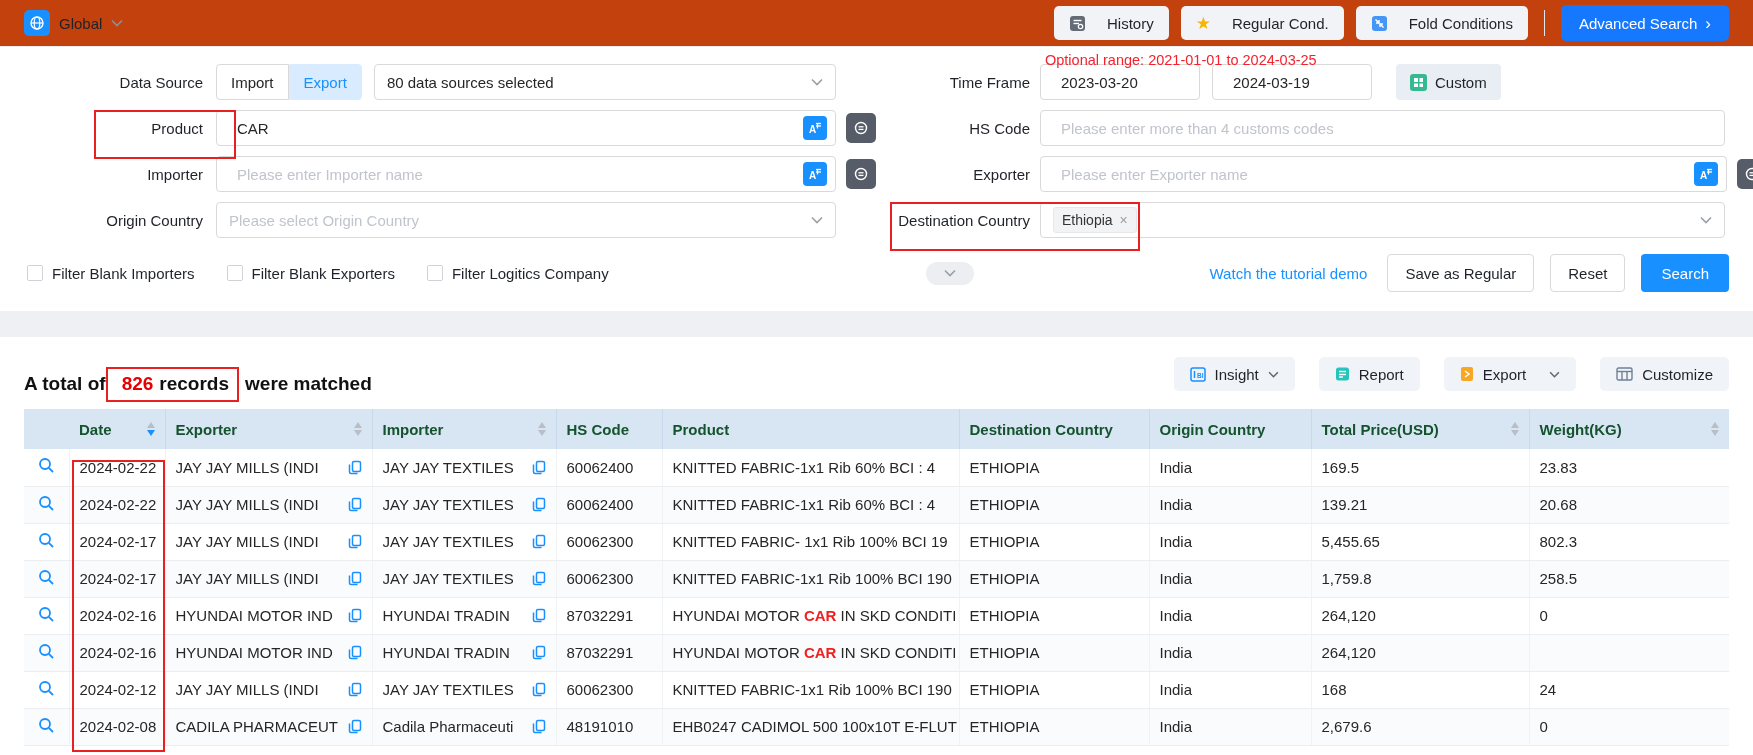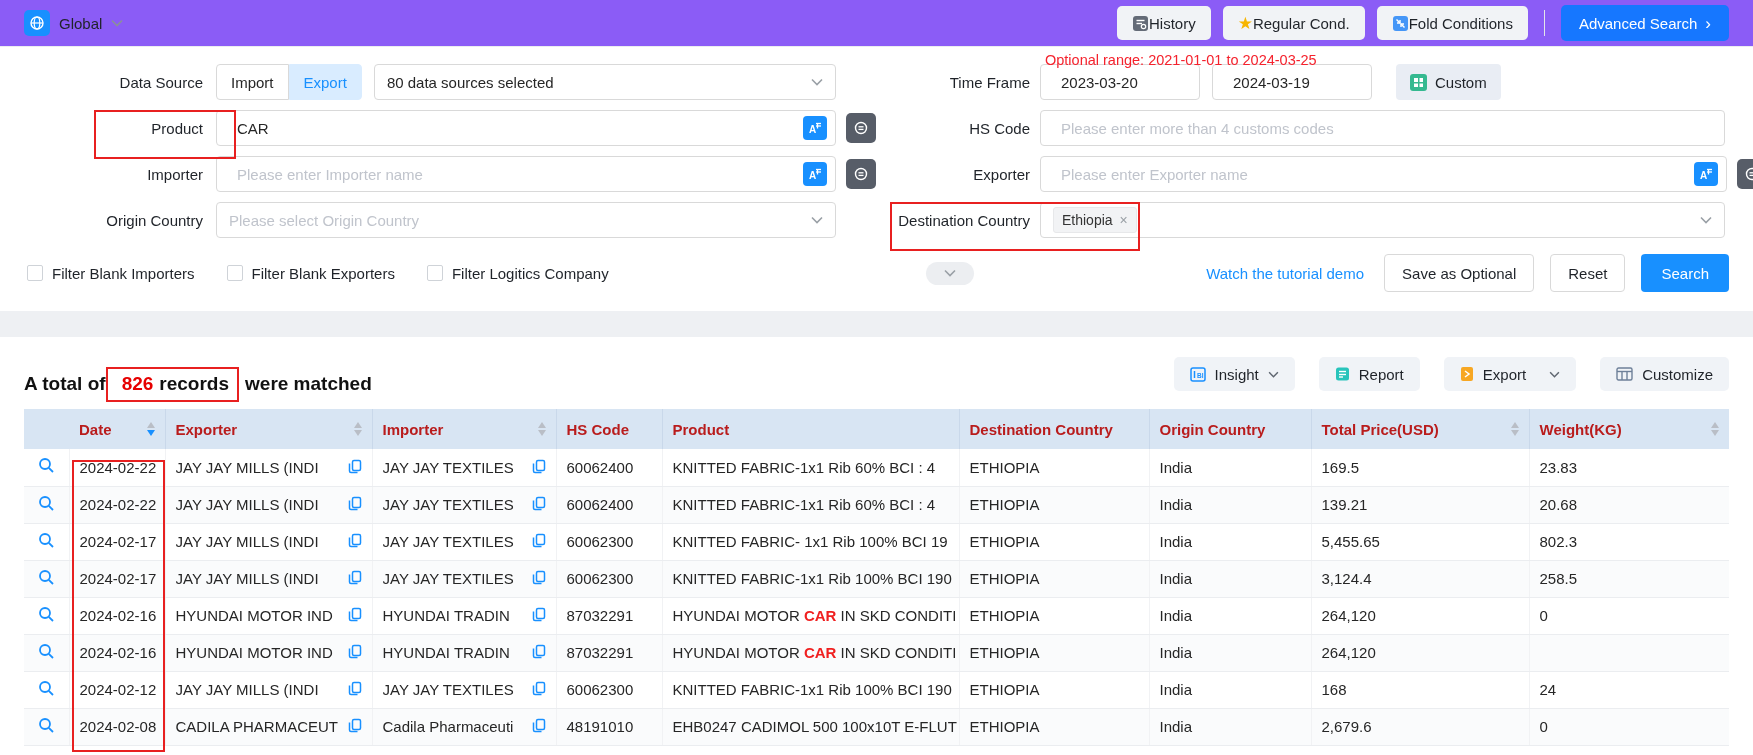--- a/index.html
+++ b/index.html
@@ -1,25 +1,25 @@
 <!DOCTYPE html>
 <html><head>
 <meta charset="utf-8">
 <style>
   * { box-sizing: border-box; margin: 0; padding: 0; }
   body { font-family: "Liberation Sans", sans-serif; background: #fff; }
   #app { position: relative; width: 1753px; height: 755px; background: #fff; overflow: hidden; color: #262626; }
 
   
-  .topbar { height: 47px; display: flex; align-items: center; padding: 0 24px; border-bottom: 1px solid #ebedf0; background: #8b5cf6; }
+  .topbar { height: 47px; display: flex; align-items: center; padding: 0 24px; border-bottom: 1px solid #ebedf0; background: #c2410c; }
   .region { display: flex; align-items: center; gap: 9px; cursor: pointer; }
   .region-ico { width: 26px; height: 26px; background: #1890ff; border-radius: 5px; display: flex; align-items: center; justify-content: center; }
   .region-label { font-size: 15px; color: #1f2329; }
   .topbar-right { margin-left: auto; display: flex; align-items: center; gap: 12px; }
-  .tb-btn { height: 34px; display: flex; align-items: center; gap: 0; background: #f1f3f6; border-radius: 5px; padding: 0 15px; font-size: 15px; color: #1f2329; cursor: pointer; }
+  .tb-btn { height: 34px; display: flex; align-items: center; gap: 21px; background: #f1f3f6; border-radius: 5px; padding: 0 15px; font-size: 15px; color: #1f2329; cursor: pointer; }
   .tb-divider { width: 1px; height: 26px; background: #e3e6ea; margin: 0 4px; }
   .adv-btn { height: 36px; display: flex; align-items: center; gap: 8px; background: #1677ff; color: #fff; border-radius: 5px; padding: 0 18px; font-size: 15px; cursor: pointer; }
   .adv-arrow { font-size: 17px; line-height: 1; }
 
   
   .search-panel { position: relative; padding: 16px 0 18px 0; background: #fff; }
   .optional-range { position: absolute; left: 1045px; top: 5px; color: #f5222d; font-size: 14.5px; }
   .form-row { display: flex; align-items: center; height: 38px; margin-bottom: 8px; }
   .lbl1 { width: 216px; text-align: right; padding-right: 13px; font-size: 15px; color: #1f2329; flex: none; }
   .ctl1 { width: 620px; flex: none; display: flex; align-items: center; }
@@ -64,34 +64,34 @@
   .results { padding: 16px 24px 0 24px; background: #fff; }
   .res-head { display: flex; align-items: center; height: 42px; }
   .total-line { font-size: 19px; font-weight: bold; color: #111; display: flex; align-items: center; margin-top: 20px; }
   .total-count { color: #e60000; margin: 0 6px 0 10px; }
   .anno-inline { border: 2px solid #e82020; padding: 4px 8px 5px 4px; display: inline-flex; align-items: center; margin-right: 6px; }
   .res-btns { margin-left: auto; display: flex; align-items: center; gap: 24px; }
   .res-pill { height: 34px; background: #f0f3f7; border-radius: 5px; display: flex; align-items: center; gap: 9px; padding: 0 16px; font-size: 15px; color: #1f2329; cursor: pointer; }
   .res-pill .gap-chev { margin-left: 14px; }
 
   table.grid { border-collapse: collapse; table-layout: fixed; width: 1705px; margin-top: 14px; }
-  .grid th { background: #d8e5f3; height: 40px; font-size: 15px; font-weight: bold; color: #b91c1c; text-align: left; padding: 0 10px; border-right: 1px solid #c9d8ea; }
+  .grid th { background: #d8e5f3; height: 40px; font-size: 15px; font-weight: bold; color: #14532d; text-align: left; padding: 0 10px; border-right: 1px solid #c9d8ea; }
   .grid th:first-child { border-right: none; }
   .grid th:last-child { border-right: none; }
   .grid td { height: 37px; font-size: 15px; color: #262626; padding: 0 10px; border-bottom: 1px solid #ebedf0; border-right: 1px solid #f1f2f4; white-space: nowrap; overflow: hidden; }
   .grid td:first-child { text-align: center; padding: 0; }
   .grid td:last-child, .grid th:last-child { border-right: none; margin-left: 28px; }
   .grid tbody tr:nth-child(even) { background: #fafbfc; }
   .th-flex { display: flex; align-items: center; justify-content: space-between; }
   .sorter { display: inline-flex; flex-direction: column; gap: 2px; margin-left: 6px; cursor: pointer; }
   .car { width: 0; height: 0; border-left: 4.5px solid transparent; border-right: 4.5px solid transparent; }
   .car.up { border-bottom: 6px solid #b9bec6; }
   .car.down { border-top: 6px solid #b9bec6; }
   .car.down.active { border-top-color: #1890ff; }
-  .cellflex { display: flex; align-items: flex-start; }
+  .cellflex { display: flex; align-items: center; }
   .cellflex .ell { overflow: hidden; text-overflow: clip; white-space: nowrap; flex: 1; }
   .copy-ic { flex: none; margin-left: 6px; cursor: pointer; display: flex; }
   .mag { cursor: pointer; display: inline-flex; }
   .red-term { color: #f02020; font-weight: bold; }
 
   
   .anno { position: absolute; border: 2px solid #e82020; pointer-events: none; }
   .anno-product { left: 94px; top: 110px; width: 142px; height: 49px; }
   .anno-dest { left: 890px; top: 202px; width: 250px; height: 49px; }
   .anno-datecol { left: 72px; top: 460px; width: 93px; height: 292px; }
@@ -323,21 +323,21 @@
         <span class="chk-box"></span>
         <span class="chk-label">Filter Logitics Company</span>
       </div>
       <div class="fold-pill">
         <svg width="12" height="8" viewBox="0 0 12 8">
             <polyline points="1,1.5 6,6.5 11,1.5" fill="none" stroke="#9aa0a6" stroke-width="1.6"></polyline>
           </svg>
       </div>
       <div class="chk-right">
         <span class="tutorial">Watch the tutorial demo</span>
-        <span class="btn-plain">Save as Optional</span>
+        <span class="btn-plain">Save as Regular</span>
         <span class="btn-plain">Reset</span>
         <span class="btn-primary">Search</span>
       </div>
     </div>
   </div>
 
   <div class="panel-sep"></div>
 
   <div class="results">
     <div class="res-head">
@@ -601,21 +601,21 @@
                     <rect x="4.5" y="1.5" width="8" height="10" rx="1.5" fill="none" stroke="#1890ff" stroke-width="1.5"></rect>
                     <path d="M9.5 13.5 H3 a1.5 1.5 0 0 1 -1.5 -1.5 V4.5" fill="none" stroke="#1890ff" stroke-width="1.5"></path>
                   </svg>
       </span>
     </div>
             </td>
     <td><span>60062300</span></td>
     <td><span>KNITTED FABRIC-1x1 Rib 100% BCI 190</span><span class="red-term"></span><span></span></td>
     <td><span>ETHIOPIA</span></td>
     <td><span>India</span></td>
-    <td><span>3,124.4</span></td>
+    <td><span>1,759.8</span></td>
     <td><span>258.5</span></td>
   </tr>
 
   <tr>
     <td><span class="mag">
       <svg width="17" height="17" viewBox="0 0 17 17">
                   <circle cx="7" cy="7" r="5" fill="none" stroke="#1890ff" stroke-width="1.8"></circle>
                   <line x1="10.8" y1="10.8" x2="15" y2="15" stroke="#1890ff" stroke-width="1.8"></line>
                 </svg>
     </span></td>

